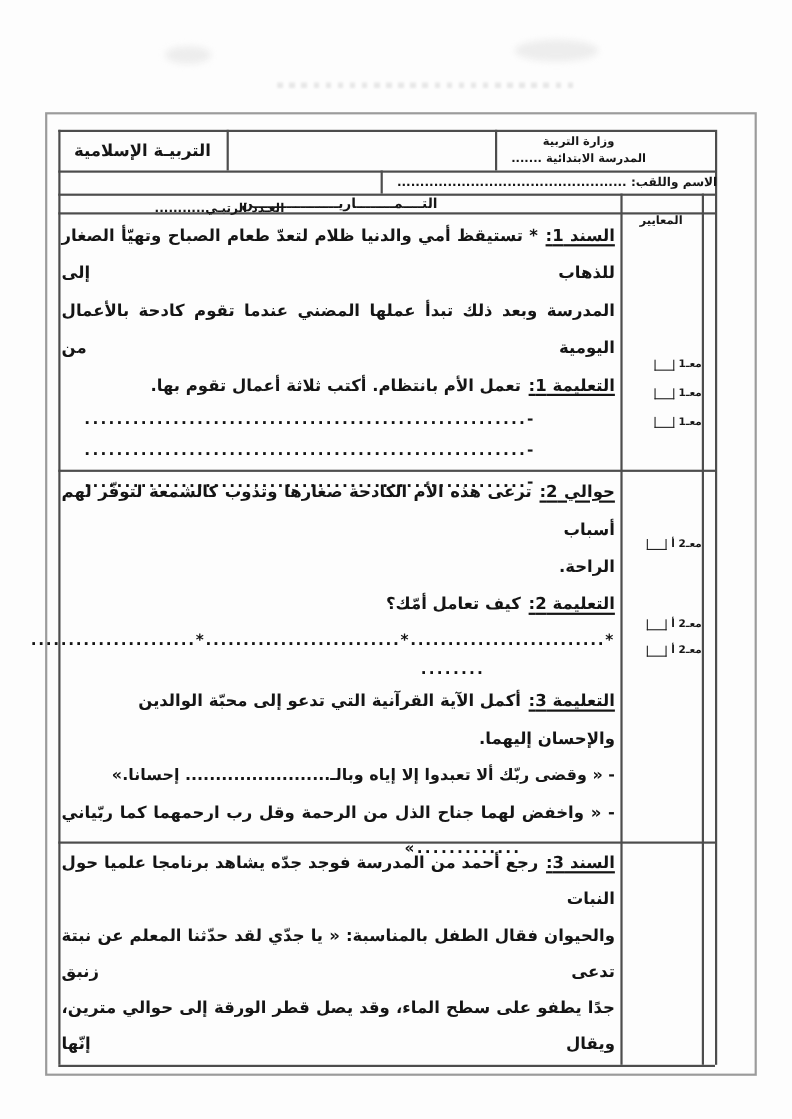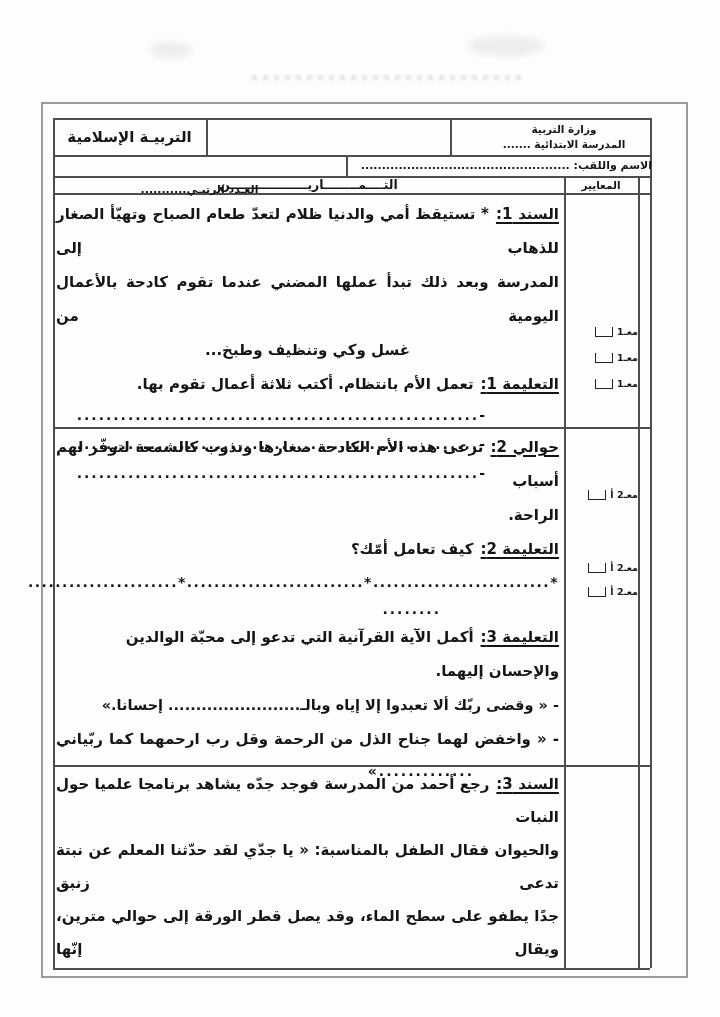--- a/index.html
+++ b/index.html
@@ -66,35 +66,34 @@
 <div class="vline" style="left:53px;top:118px;height:850px;"></div>
 <div class="vline" style="left:650px;top:118px;height:850px;"></div>
 <div class="vline" style="left:206px;top:118px;height:37px;"></div>
 <div class="vline" style="left:450px;top:118px;height:37px;"></div>
 <div class="vline" style="left:346px;top:155px;height:21px;"></div>
 <div class="vline" style="left:564px;top:176px;height:792px;"></div>
 <div class="vline" style="left:638px;top:176px;height:792px;"></div>
 
 <div class="cell subject" style="left:53px;top:118px;width:153px;height:37px;">التربيـة الإسلامية</div>
 <div class="cell" style="left:206px;top:118px;width:244px;height:37px;"></div>
-<div class="cell ministry" style="left:466px;top:118px;width:196px;height:37px;">
+<div class="cell ministry" style="left:428px;top:118px;width:196px;height:37px;">
   <span>وزارة التربية</span>
   <span>المدرسة الابتدائية .......</span>
 </div>
 <div class="cell small" style="left:53px;top:155px;width:293px;height:21px;margin-top:24px;">العـدد الرتبـي...........</div>
 <div class="cell small right" style="left:346px;top:155px;width:300px;height:21px;padding-right:8px;justify-content:flex-start;">الاسم واللقب: ..................................................</div>
 <div class="cell exword" style="left:53px;top:176px;width:511px;height:17px;">التــــمــــــــاريــــــــــــــــــن</div>
-<div class="cell crith" style="left:564px;top:176px;width:74px;height:17px;">المعايير</div>
+<div class="cell crith" style="left:564px;top:192px;width:74px;height:17px;">المعايير</div>
 
 <div id="s1" class="sec" style="left:56px;top:197px;width:503px;height:228px;">
   <div class="jline">
     <span class="stitle">السند 1:</span><span>* تستيقظ أمي والدنيا ظلام لتعدّ طعام الصباح وتهيّأ الصغار للذهاب إلى</span>
   </div>
   <div class="jline">المدرسة وبعد ذلك تبدأ عملها المضني عندما تقوم كادحة بالأعمال اليومية من</div>
-  <div class="cline">غسل وكي وتنظيف وطبخ...</div>
   <div class="rline">
     <span class="stitle">التعليمة 1:</span><span>تعمل الأم بانتظام. أكتب ثلاثة أعمال تقوم بها.</span>
   </div>
   <div class="dline">-.......................................................</div>
   <div class="dline">-.......................................................</div>
   <div class="dline">-.......................................................</div>
 </div>
 
 <div id="s2" class="sec" style="left:56px;top:430px;width:503px;height:333px;">
   <div class="jline">

